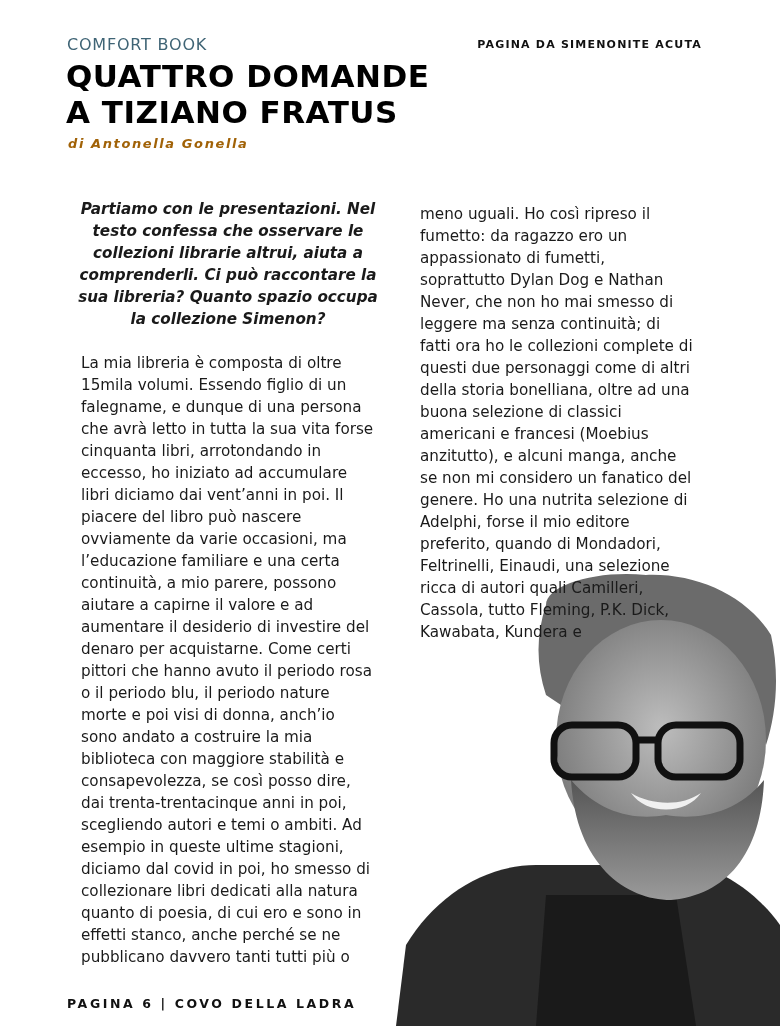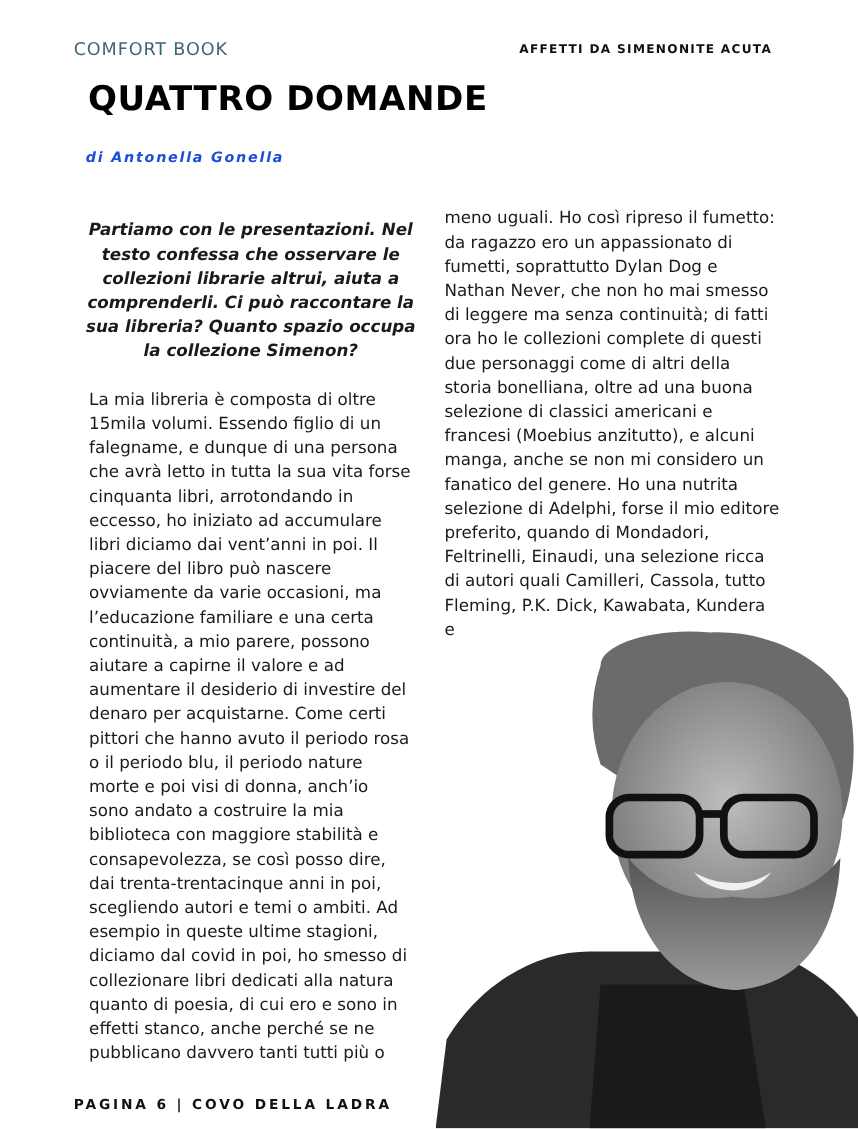--- a/index.html
+++ b/index.html
@@ -1,36 +1,37 @@
 <!DOCTYPE html>
 <html><head>
 <meta charset="utf-8">
 <style>
   html, body { margin:0; padding:0; background:#ffffff; }
   body { width:780px; height:1026px; position:relative; overflow:hidden; font-family:"DejaVu Sans", sans-serif; color:#1a1a1a; }
   .kicker { position:absolute; left:67px; top:35px; font-size:16px; letter-spacing:0.8px; color:#3f6475; font-family:"DejaVu Sans", sans-serif; }
   .section { position:absolute; right:78px; top:38px; font-size:11px; font-weight:bold; letter-spacing:1.2px; color:#111; }
-  .title { position:absolute; left:66px; top:58px; margin:14px; font-size:31px; line-height:36px; font-weight:900; color:#000; letter-spacing:0.5px; font-family:"DejaVu Sans", sans-serif; }
-  .byline { position:absolute; left:68px; top:136px; font-size:13px; font-style:italic; font-weight:bold; letter-spacing:1.6px; color:#1d4ed8;margin-left:10px; }
+  .title { position:absolute; left:66px; top:58px; margin:0; font-size:31px; line-height:36px; font-weight:900; color:#000; letter-spacing:0.5px; font-family:"DejaVu Sans", sans-serif; }
+  .byline { position:absolute; left:68px; top:136px; font-size:13px; font-style:italic; font-weight:bold; letter-spacing:1.6px; color:#a16207; }
   .col-left { position:absolute; left:69px; top:198px; width:318px; font-size:15.2px; line-height:22px; }
   .question { font-style:italic; font-weight:bold; margin:0 0 22px 0;text-align:center; }
   .answer { margin:12px; }
   .col-right { position:absolute; left:404px; top:187px; width:305px; font-size:15.2px; line-height:22px; z-index:2; }
-  .col-right p { margin:0; }
+  .col-right p { margin:16px; }
   .wrap { white-space:pre-line; }
   .photo { position:absolute; left:396px; top:565px; width:384px; height:461px; z-index:1; }
   .footer { position:absolute; left:67px; top:981px; font-size:12.5px; font-weight:bold; letter-spacing:2.6px; color:#111;margin-top:15px; }
 </style>
 </head>
 <body>
 
 <div class="kicker">COMFORT BOOK</div>
-<div class="section">AFFETTI DA SIMENONITE ACUTA</div>
+<div class="section">PAGINA DA SIMENONITE ACUTA</div>
 <h1 class="title">
   <span>QUATTRO DOMANDE</span><br>
+  <span>A TIZIANO FRATUS</span>
 </h1>
 <div class="byline">di Antonella Gonella</div>
 
 <div class="col-left">
   <p class="question">Partiamo con le presentazioni. Nel testo confessa che osservare le collezioni librarie altrui, aiuta a comprenderli. Ci può raccontare la sua libreria? Quanto spazio occupa la collezione Simenon?</p>
   <p class="answer"> La mia libreria è composta di oltre 15mila volumi. Essendo figlio di un falegname, e dunque di una persona che avrà letto in tutta la sua vita forse cinquanta libri, arrotondando in eccesso, ho iniziato ad accumulare libri diciamo dai vent’anni in poi. Il piacere del libro può nascere ovviamente da varie occasioni, ma l’educazione familiare e una certa continuità, a mio parere, possono aiutare a capirne il valore e ad aumentare il desiderio di investire del denaro per acquistarne. Come certi pittori che hanno avuto il periodo rosa o il periodo blu, il periodo nature morte e poi visi di donna, anch’io sono andato a costruire la mia biblioteca con maggiore stabilità e consapevolezza, se così posso dire, dai trenta-trentacinque anni in poi, scegliendo autori e temi o ambiti. Ad esempio in queste ultime stagioni, diciamo dal covid in poi, ho smesso di collezionare libri dedicati alla natura quanto di poesia, di cui ero e sono in effetti stanco, anche perché se ne pubblicano davvero tanti tutti più o</p>
 </div>
 
 <div class="col-right">
   <p>meno uguali. Ho così ripreso il fumetto: da ragazzo ero un appassionato di fumetti, soprattutto Dylan Dog e Nathan Never, che non ho mai smesso di leggere ma senza continuità; di fatti ora ho le collezioni complete di questi due personaggi come di altri della storia bonelliana, oltre ad una buona selezione di classici americani e francesi (Moebius anzitutto), e alcuni manga, anche se non mi considero un fanatico del genere. Ho una nutrita selezione di Adelphi, forse il mio editore preferito, quando di Mondadori, Feltrinelli, Einaudi, una selezione ricca di autori quali Camilleri, Cassola, tutto Fleming, P.K. Dick, Kawabata, Kundera e</p>

